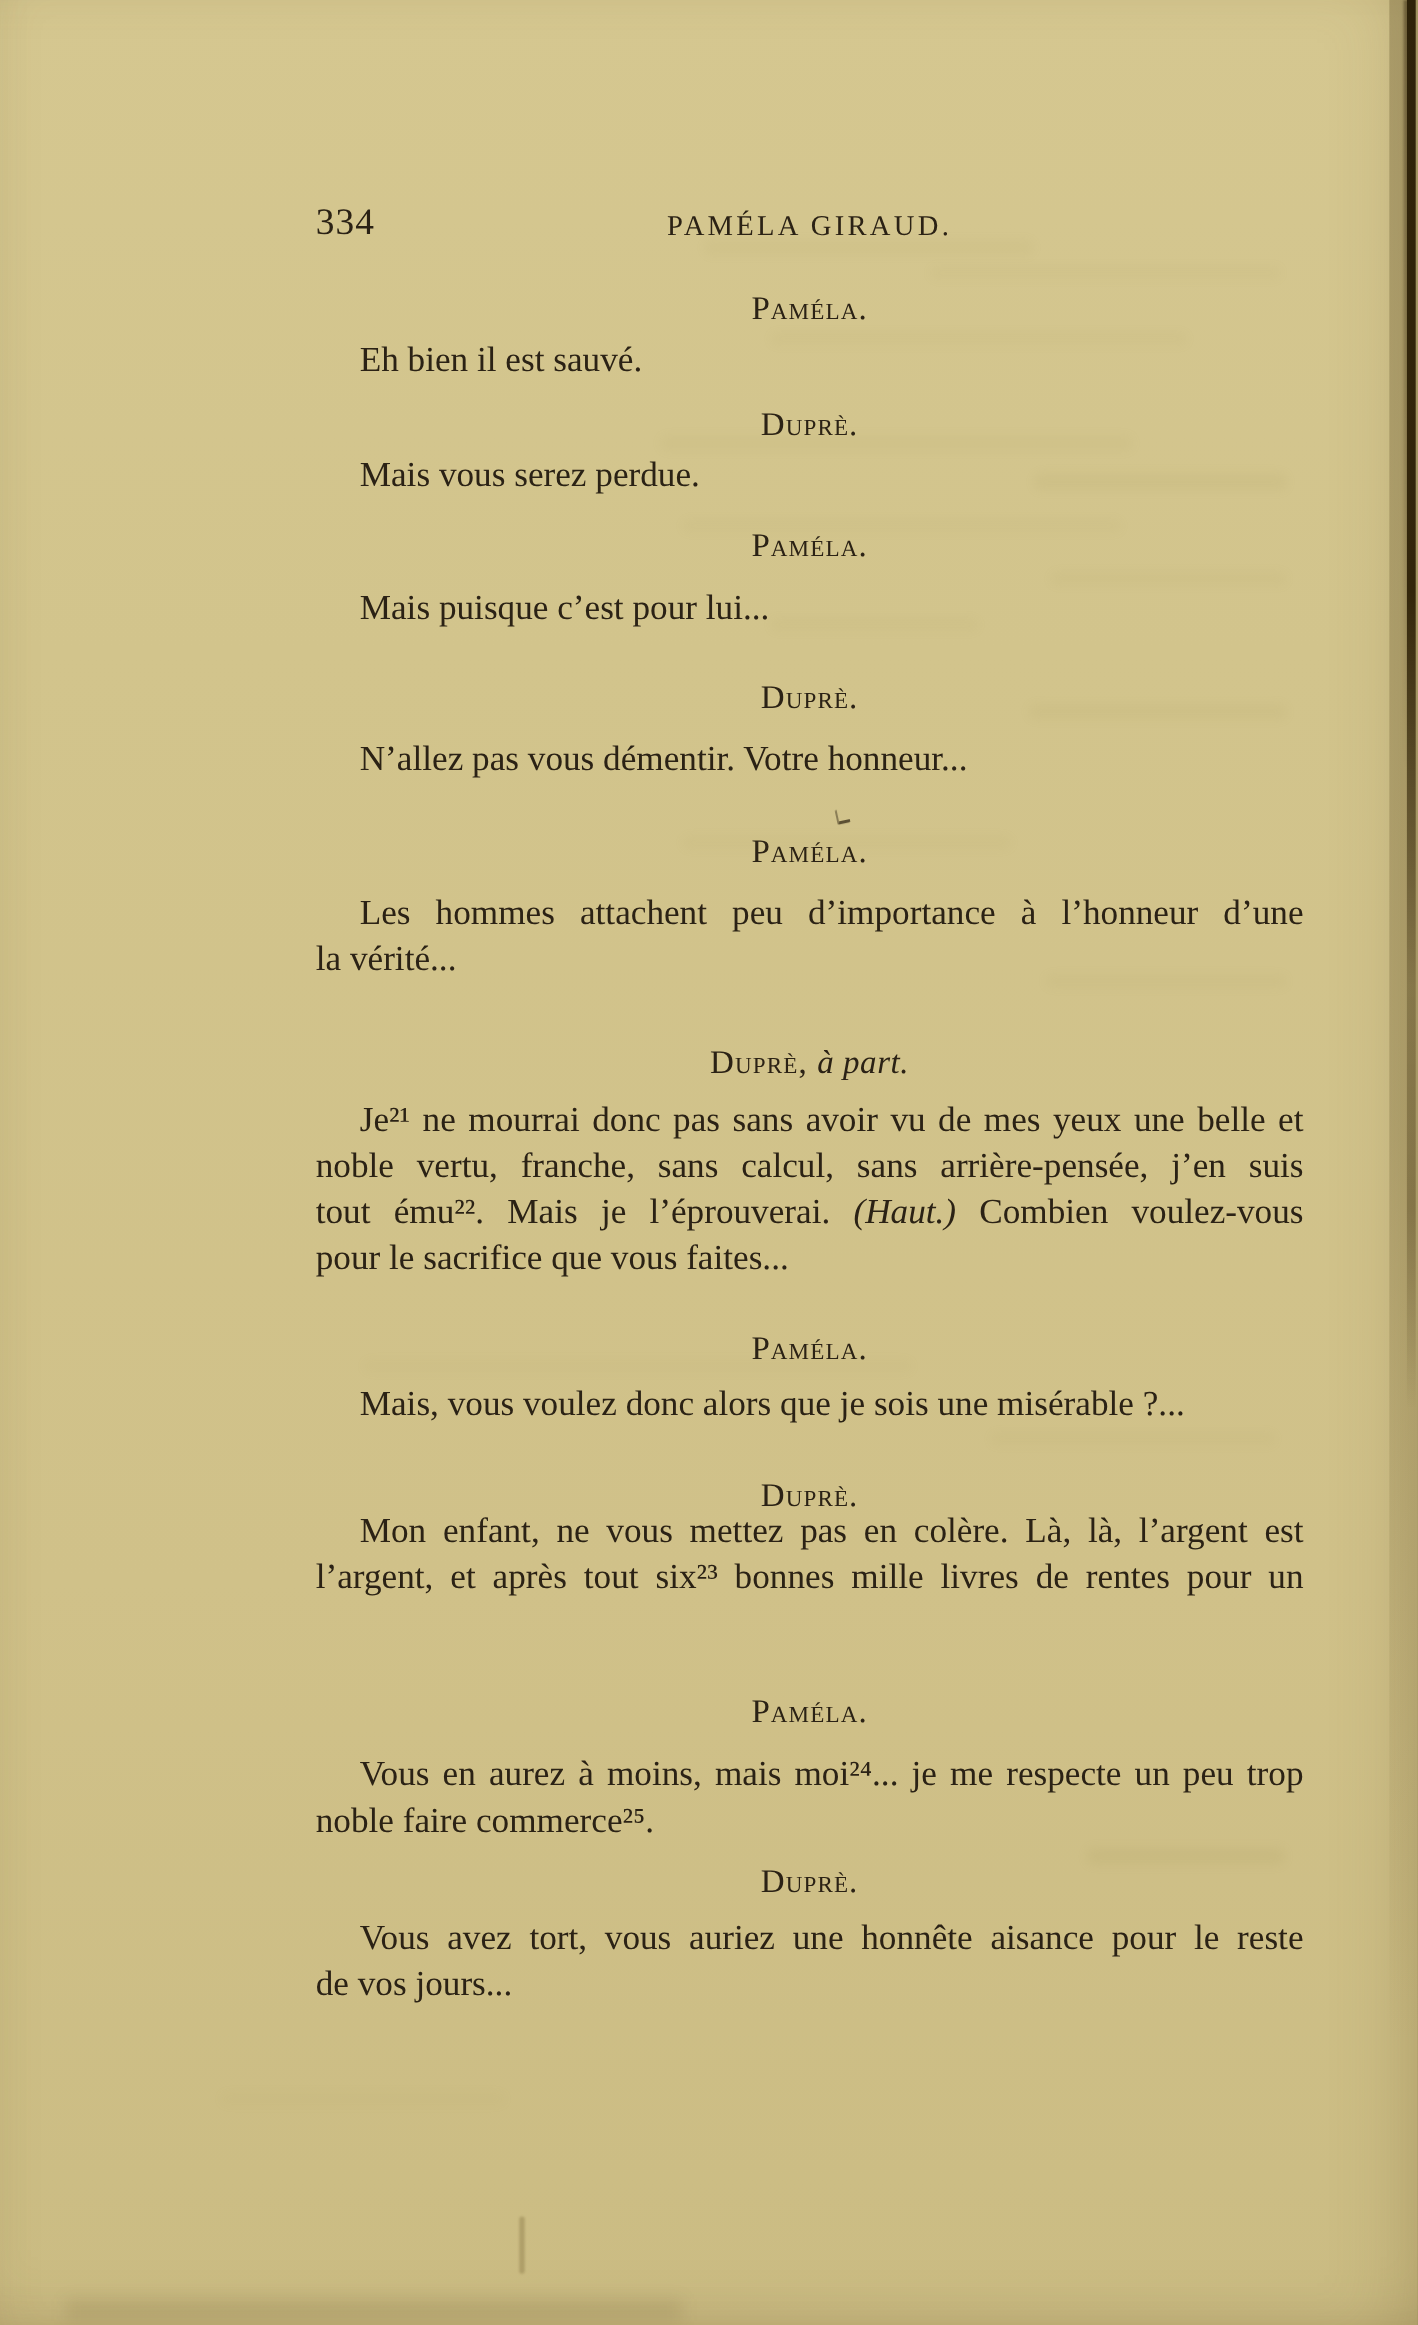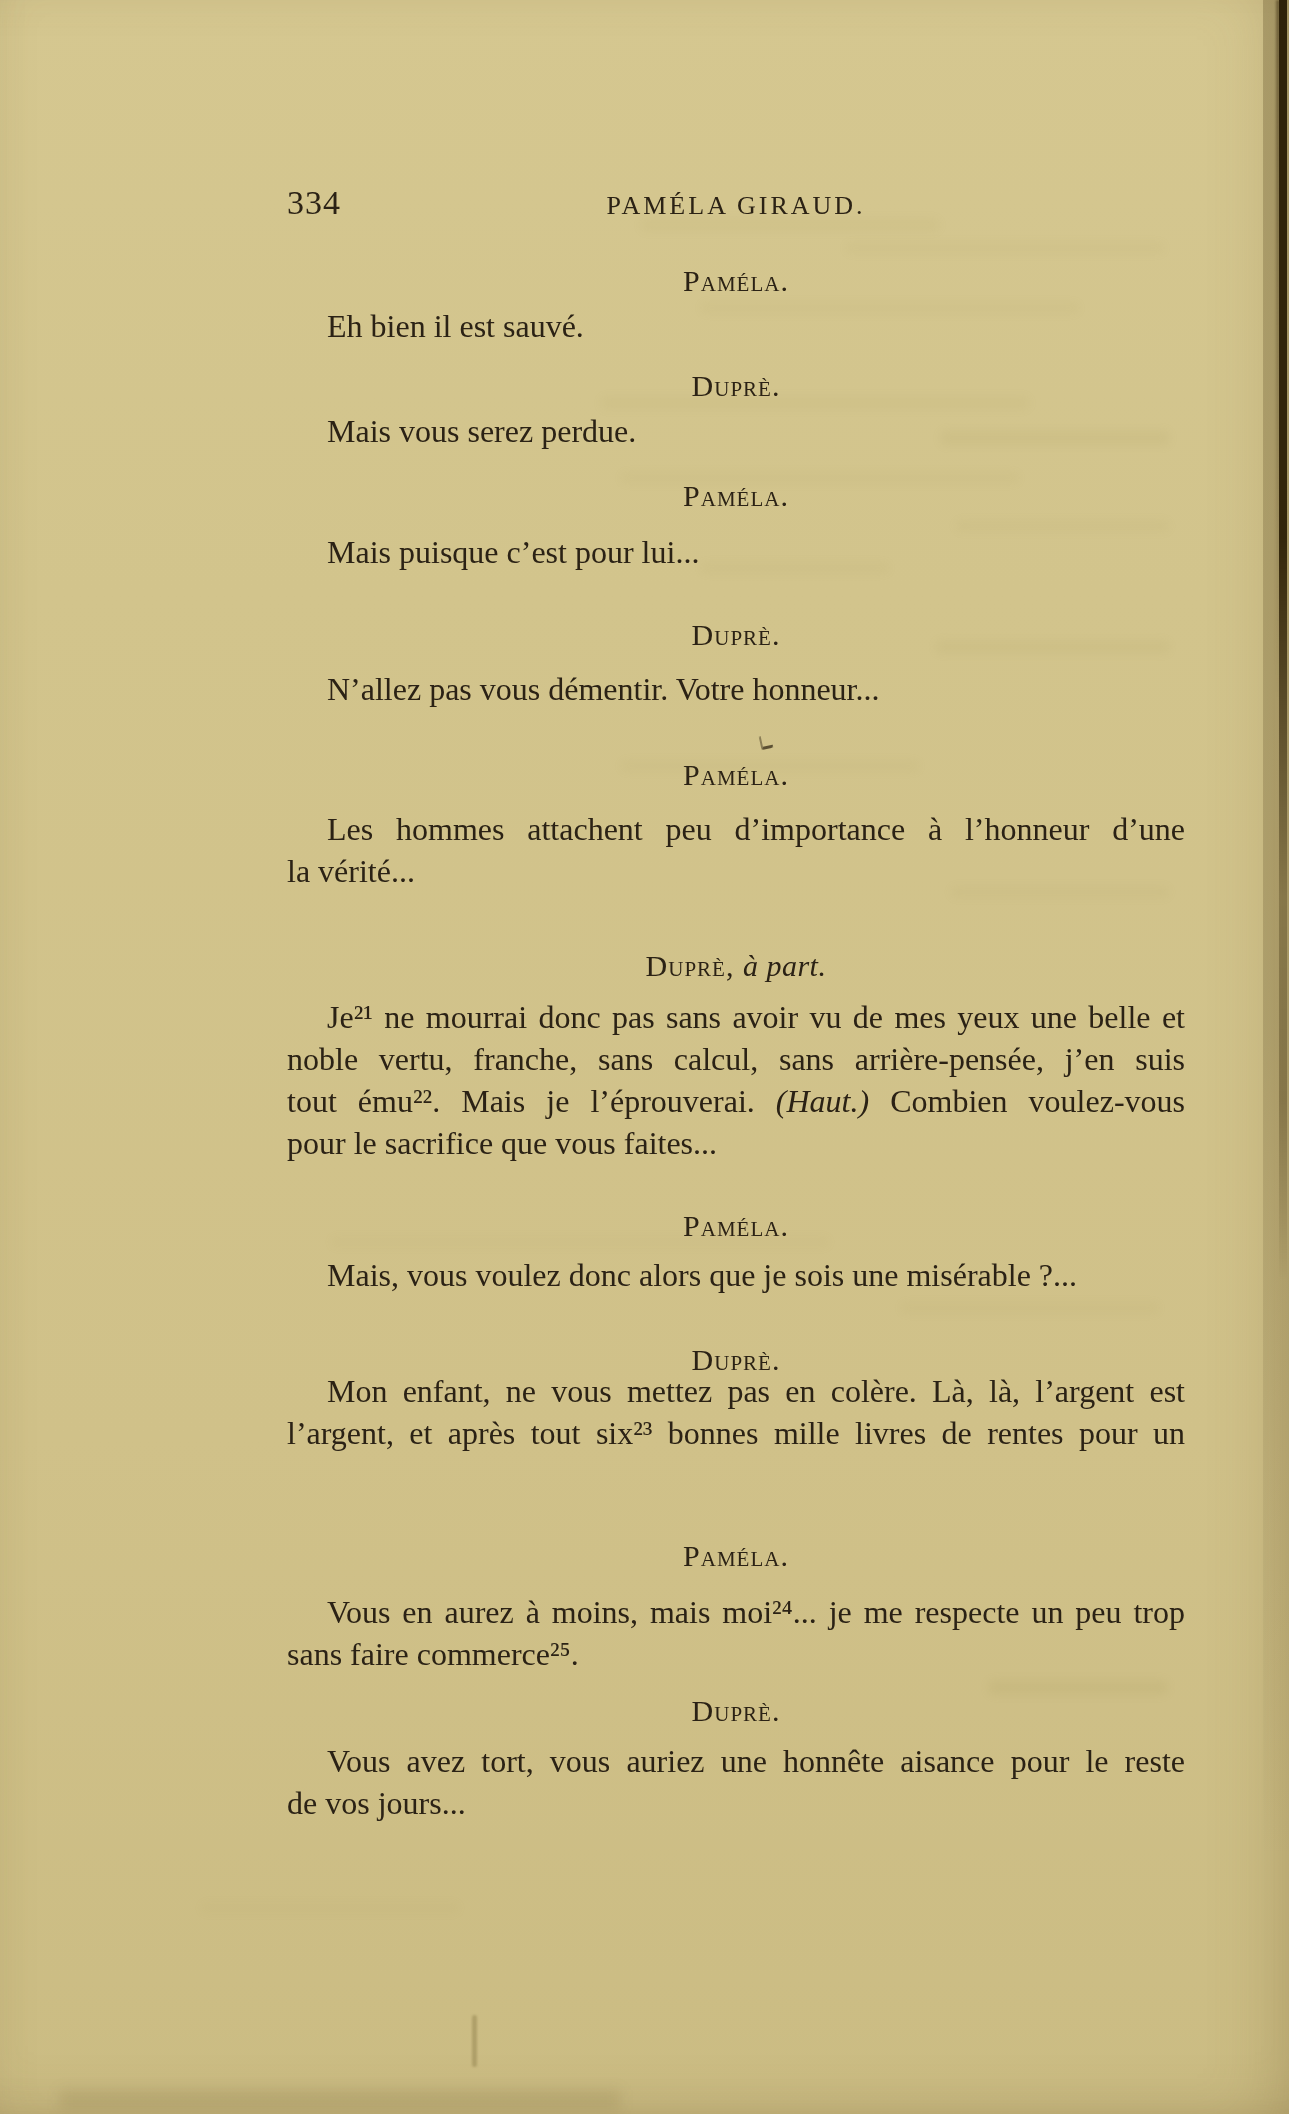--- a/index.html
+++ b/index.html
@@ -114,21 +114,21 @@
 
   <div class="colblock speaker" style="top:1343px">Duprè.</div>
   <div class="colblock para" style="top:1370px">
     <div class="jl first">Mon enfant, ne vous mettez pas en colère. Là, là, l’argent est</div>
     <div class="jl">l’argent, et après tout six²³ bonnes mille livres de rentes pour un</div>
   </div>
 
   <div class="colblock speaker" style="top:1539px">Paméla.</div>
   <div class="colblock para" style="top:1591px">
     <div class="jl first">Vous en aurez à moins, mais moi²⁴... je me respecte un peu trop</div>
-    <div class="jl last">sans faire commerce²⁵.</div>
+    <div class="jl last">noble faire commerce²⁵.</div>
   </div>
 
   <div class="colblock speaker" style="top:1694px">Duprè.</div>
   <div class="colblock para" style="top:1740px">
     <div class="jl first">Vous avez tort, vous auriez une honnête aisance pour le reste</div>
     <div class="jl last">de vos jours...</div>
   </div>
 
   <div class="ghost" style="left:640px;top:218px;width:300px;height:14px;opacity:.06"></div>
   <div class="ghost" style="left:845px;top:242px;width:320px;height:12px;opacity:.05"></div>

